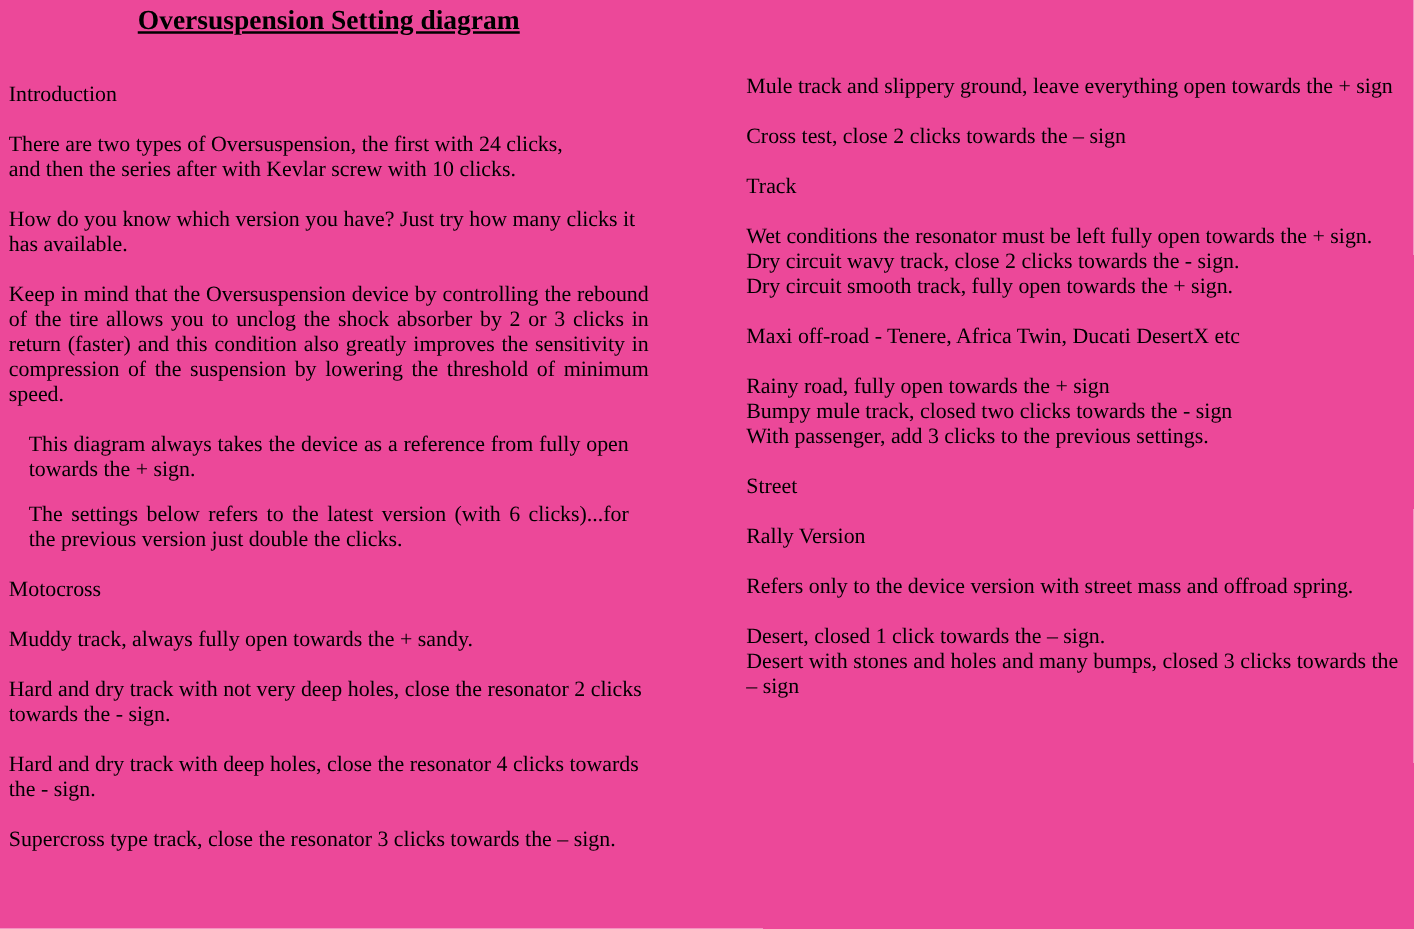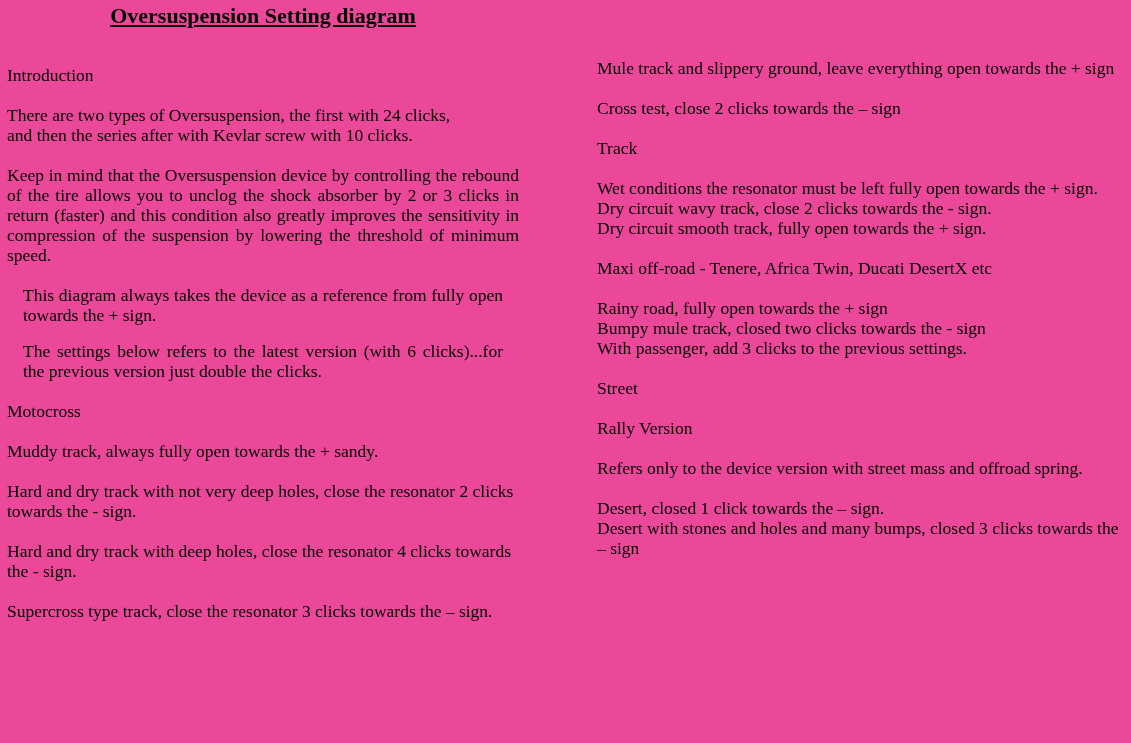--- a/index.html
+++ b/index.html
@@ -69,20 +69,22 @@
 
 <div class="page">
   <div class="columns">
 
     <div class="col-left">
       <div class="doc-title">Oversuspension Setting diagram</div>
 
       <div class="heading">Introduction</div>
       <div class="para pre">There are two types of Oversuspension, the first with 24 clicks,
 and then the series after with Kevlar screw with 10 clicks.</div>
+      <div class="para pre">How do you know which version you have? Just try how many clicks it
+has available.</div>
       <div class="para justify">Keep in mind that the Oversuspension device by controlling the rebound of the tire allows you to unclog the shock absorber by 2 or 3 clicks in return (faster) and this condition also greatly improves the sensitivity in compression of the suspension by lowering the threshold of minimum speed.</div>
       <div class="para-group">
         <div class="justify">This diagram always takes the device as a reference from fully open towards the + sign.</div>
         <div class="justify">The settings below refers to the latest version (with 6 clicks)...for the previous version just double the clicks.</div>
       </div>
 
       <div class="heading">Motocross</div>
       <div class="para pre">Muddy track, always fully open towards the + sandy.</div>
       <div class="para pre">Hard and dry track with not very deep holes, close the resonator 2 clicks
 towards the - sign.</div>

